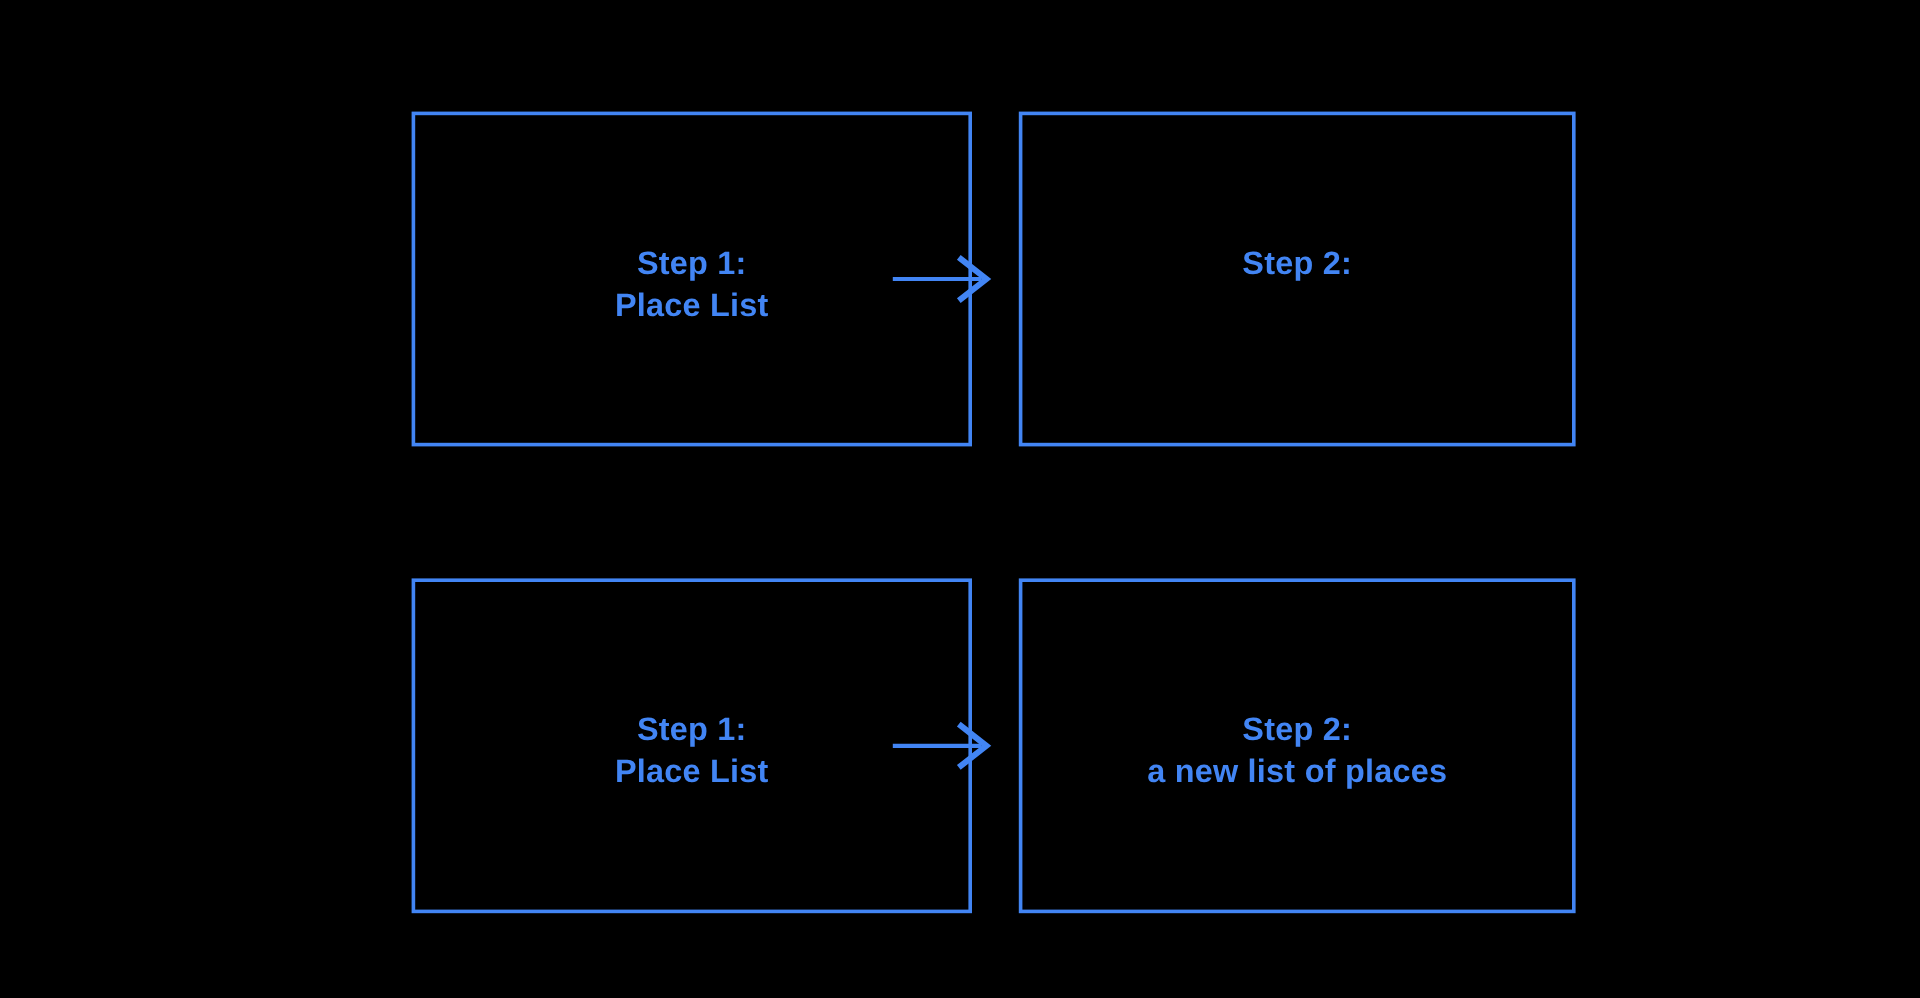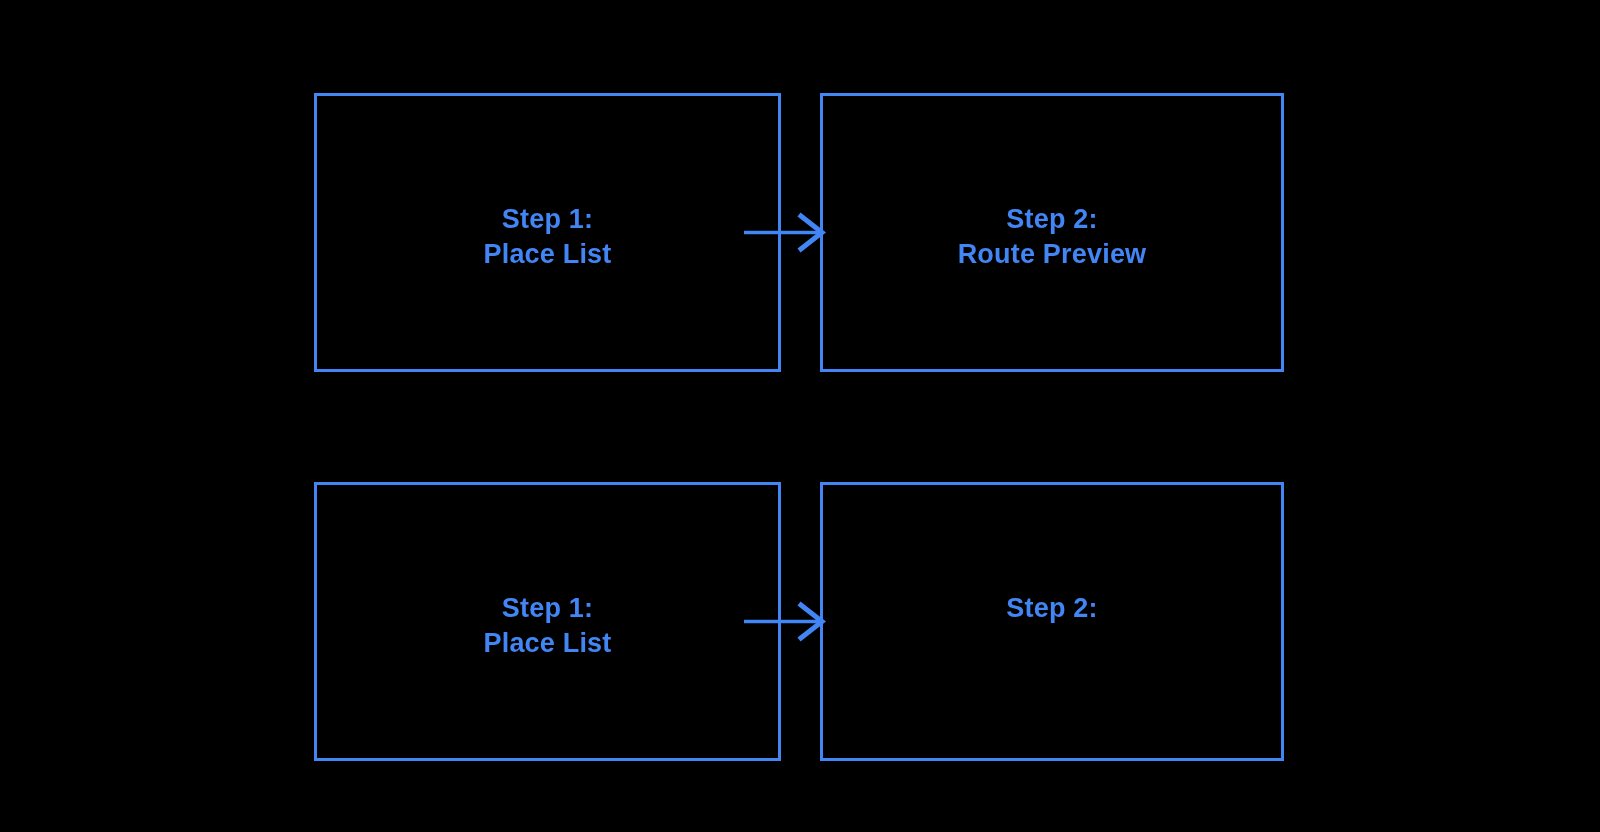--- a/index.html
+++ b/index.html
@@ -28,20 +28,21 @@
     display: flex;
     flex-direction: column;
     align-items: center;
     justify-content: flex-start;
     padding-top: 106px;
     font-size: 27px;
     line-height: 35px;
     font-weight: 600;
     text-align: center;
     letter-spacing: 0.2px;
+    margin-left: 29px;
   }
   .box-1 { left: 314px; top: 93px;  width: 467px; height: 279px; }
   .box-2 { left: 820px; top: 93px;  width: 464px; height: 279px; }
   .box-3 { left: 314px; top: 482px; width: 467px; height: 279px; }
   .box-4 { left: 820px; top: 482px; width: 464px; height: 279px; }
   .box-line { display: block; white-space: nowrap; }
   .arrow {
     position: absolute;
     width: 92px;
     height: 45px;
@@ -60,30 +61,30 @@
 
 <div class="stage">
 
   <div class="flow-box box-1">
     <span class="box-line">Step 1:</span>
     <span class="box-line">Place List</span>
   </div>
 
   <div class="flow-box box-2">
     <span class="box-line">Step 2:</span>
-    <span class="box-line">Route Preview</span>
   </div>
 
   <div class="flow-box box-3">
     <span class="box-line">Step 1:</span>
     <span class="box-line">Place List</span>
   </div>
 
   <div class="flow-box box-4">
     <span class="box-line">Step 2:</span>
+    <span class="box-line">a new list of places</span>
   </div>
 
   <svg class="arrow arrow-top" viewBox="0 0 92 45" aria-hidden="true">
     <line x1="9" y1="22.5" x2="83" y2="22.5" stroke-width="3.5"></line>
     <polyline points="64,4.5 87,22.5 64,40.5" stroke-width="5"></polyline>
   </svg>
 
   <svg class="arrow arrow-bottom" viewBox="0 0 92 45" aria-hidden="true">
     <line x1="9" y1="22.5" x2="83" y2="22.5" stroke-width="3.5"></line>
     <polyline points="64,4.5 87,22.5 64,40.5" stroke-width="5"></polyline>

